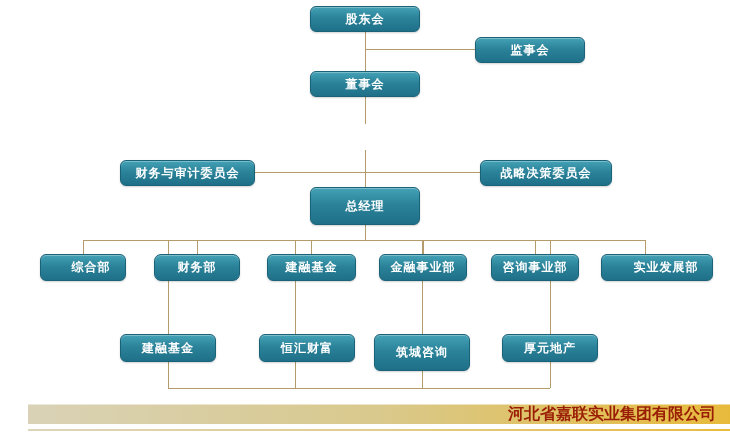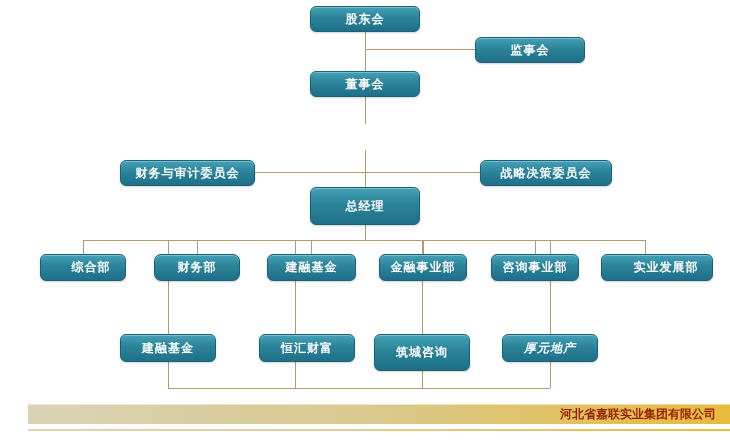--- a/index.html
+++ b/index.html
@@ -45,21 +45,21 @@
     background: linear-gradient(90deg, #d9d2b6 0%, #d9c98c 50%, #e7ba3c 100%);
     box-shadow: inset 0 1px 0 rgba(255,255,255,0.5);
     display: flex;
     align-items: center;
     justify-content: flex-end;
     padding-right: 14px;
     box-sizing: border-box;
   }
   .footer-bar span {
     color: #9a1e05;
-    font-size: 12px;
+    font-size: 16px;
     font-weight: bold;
   }
   .footer-line {
     position: absolute;
     left: 28px;
     top: 429px;
     width: 702px;
     height: 2px;
     z-index: 3;
     background: linear-gradient(90deg, #ddd5ba 0%, #e2cd8e 50%, #e9bc40 100%);
@@ -102,20 +102,20 @@
   <div class="node" style="left:40px; top:254px; width:86px; height:27px;padding-left:16px;">综合部</div>
   <div class="node" style="left:154px; top:254px; width:86px; height:27px;border-radius:7px;">财务部</div>
   <div class="node" style="left:267px; top:254px; width:89px; height:27px;">建融基金</div>
   <div class="node" style="left:379px; top:254px; width:88px; height:27px;">金融事业部</div>
   <div class="node" style="left:491px; top:254px; width:88px; height:27px;">咨询事业部</div>
   <div class="node" style="left:601px; top:254px; width:112px; height:27px;padding-left:18px;">实业发展部</div>
 
   <div class="node" style="left:120px; top:334px; width:96px; height:28px;">建融基金</div>
   <div class="node" style="left:247px; top:334px; width:96px; height:28px;margin-left:12px;">恒汇财富</div>
   <div class="node" style="left:374px; top:334px; width:96px; height:37px;">筑城咨询</div>
-  <div class="node" style="left:502px; top:334px; width:96px; height:28px;font-style:italic;">厚元地产</div>
+  <div class="node" style="left:502px; top:334px; width:96px; height:28px;">厚元地产</div>
 
   <div class="footer-bar">
     <span>河北省嘉联实业集团有限公司</span>
   </div>
   <div class="footer-line"></div>
 
 </div>
 
 </body></html>

